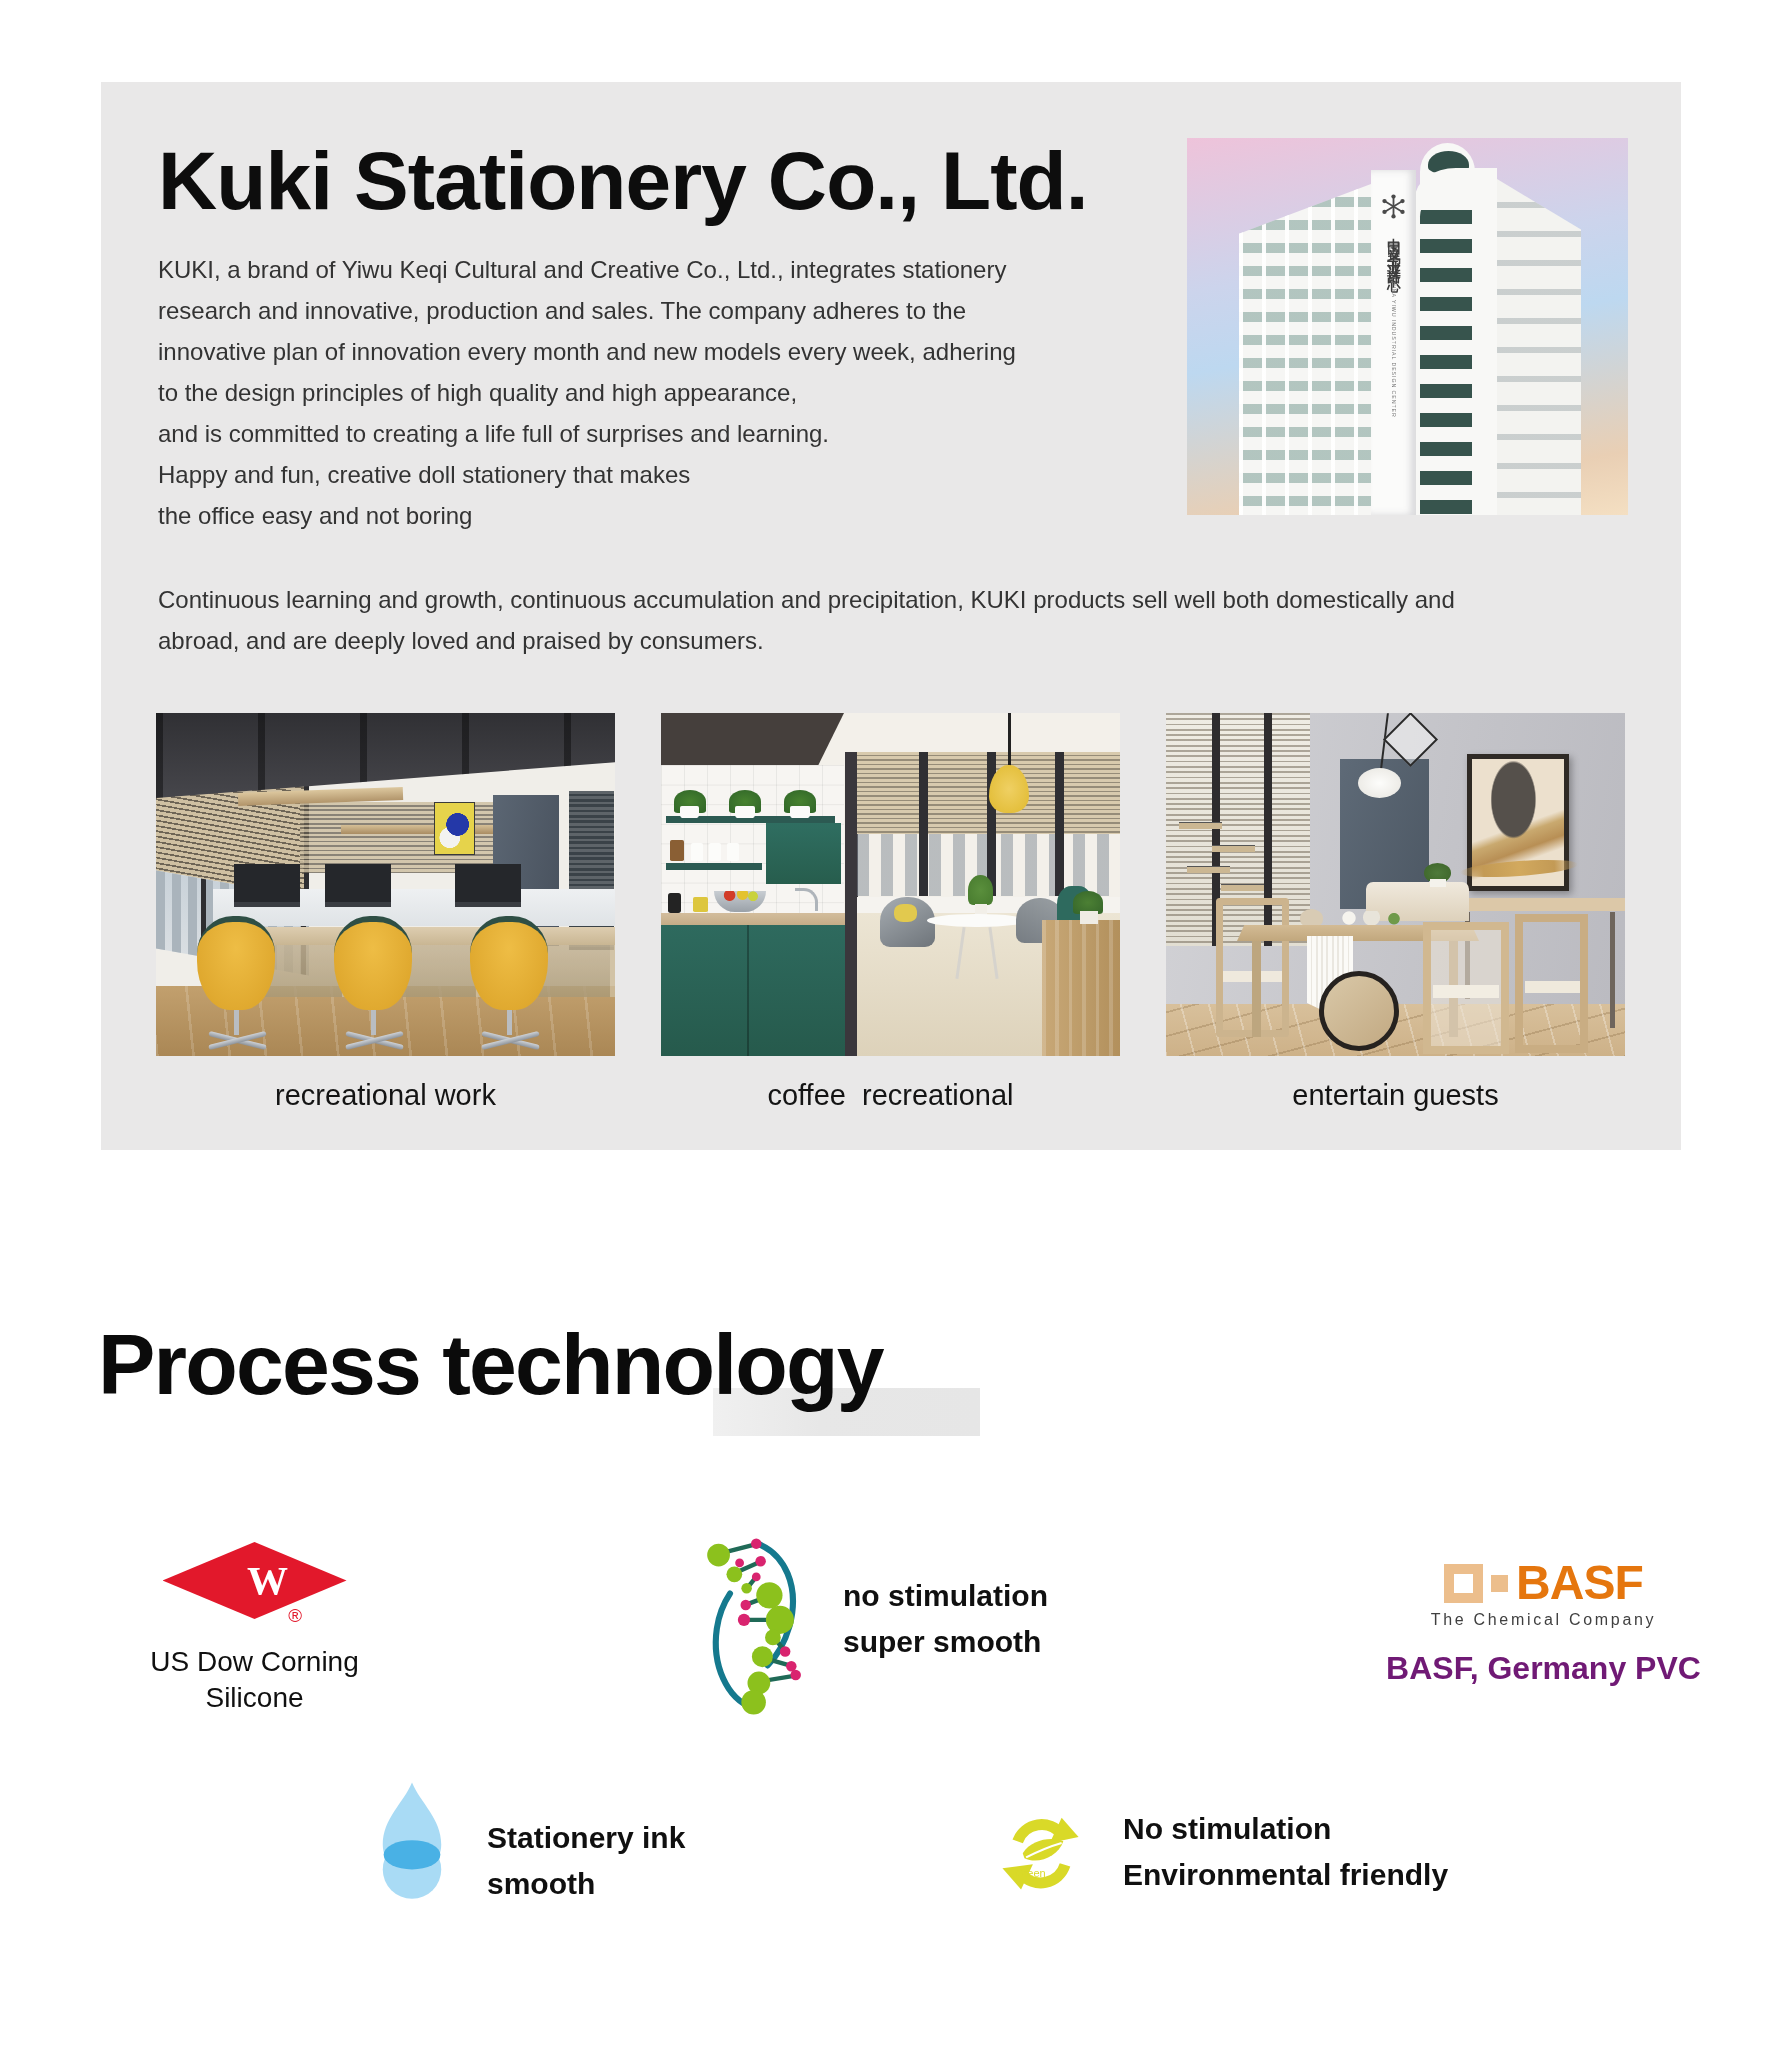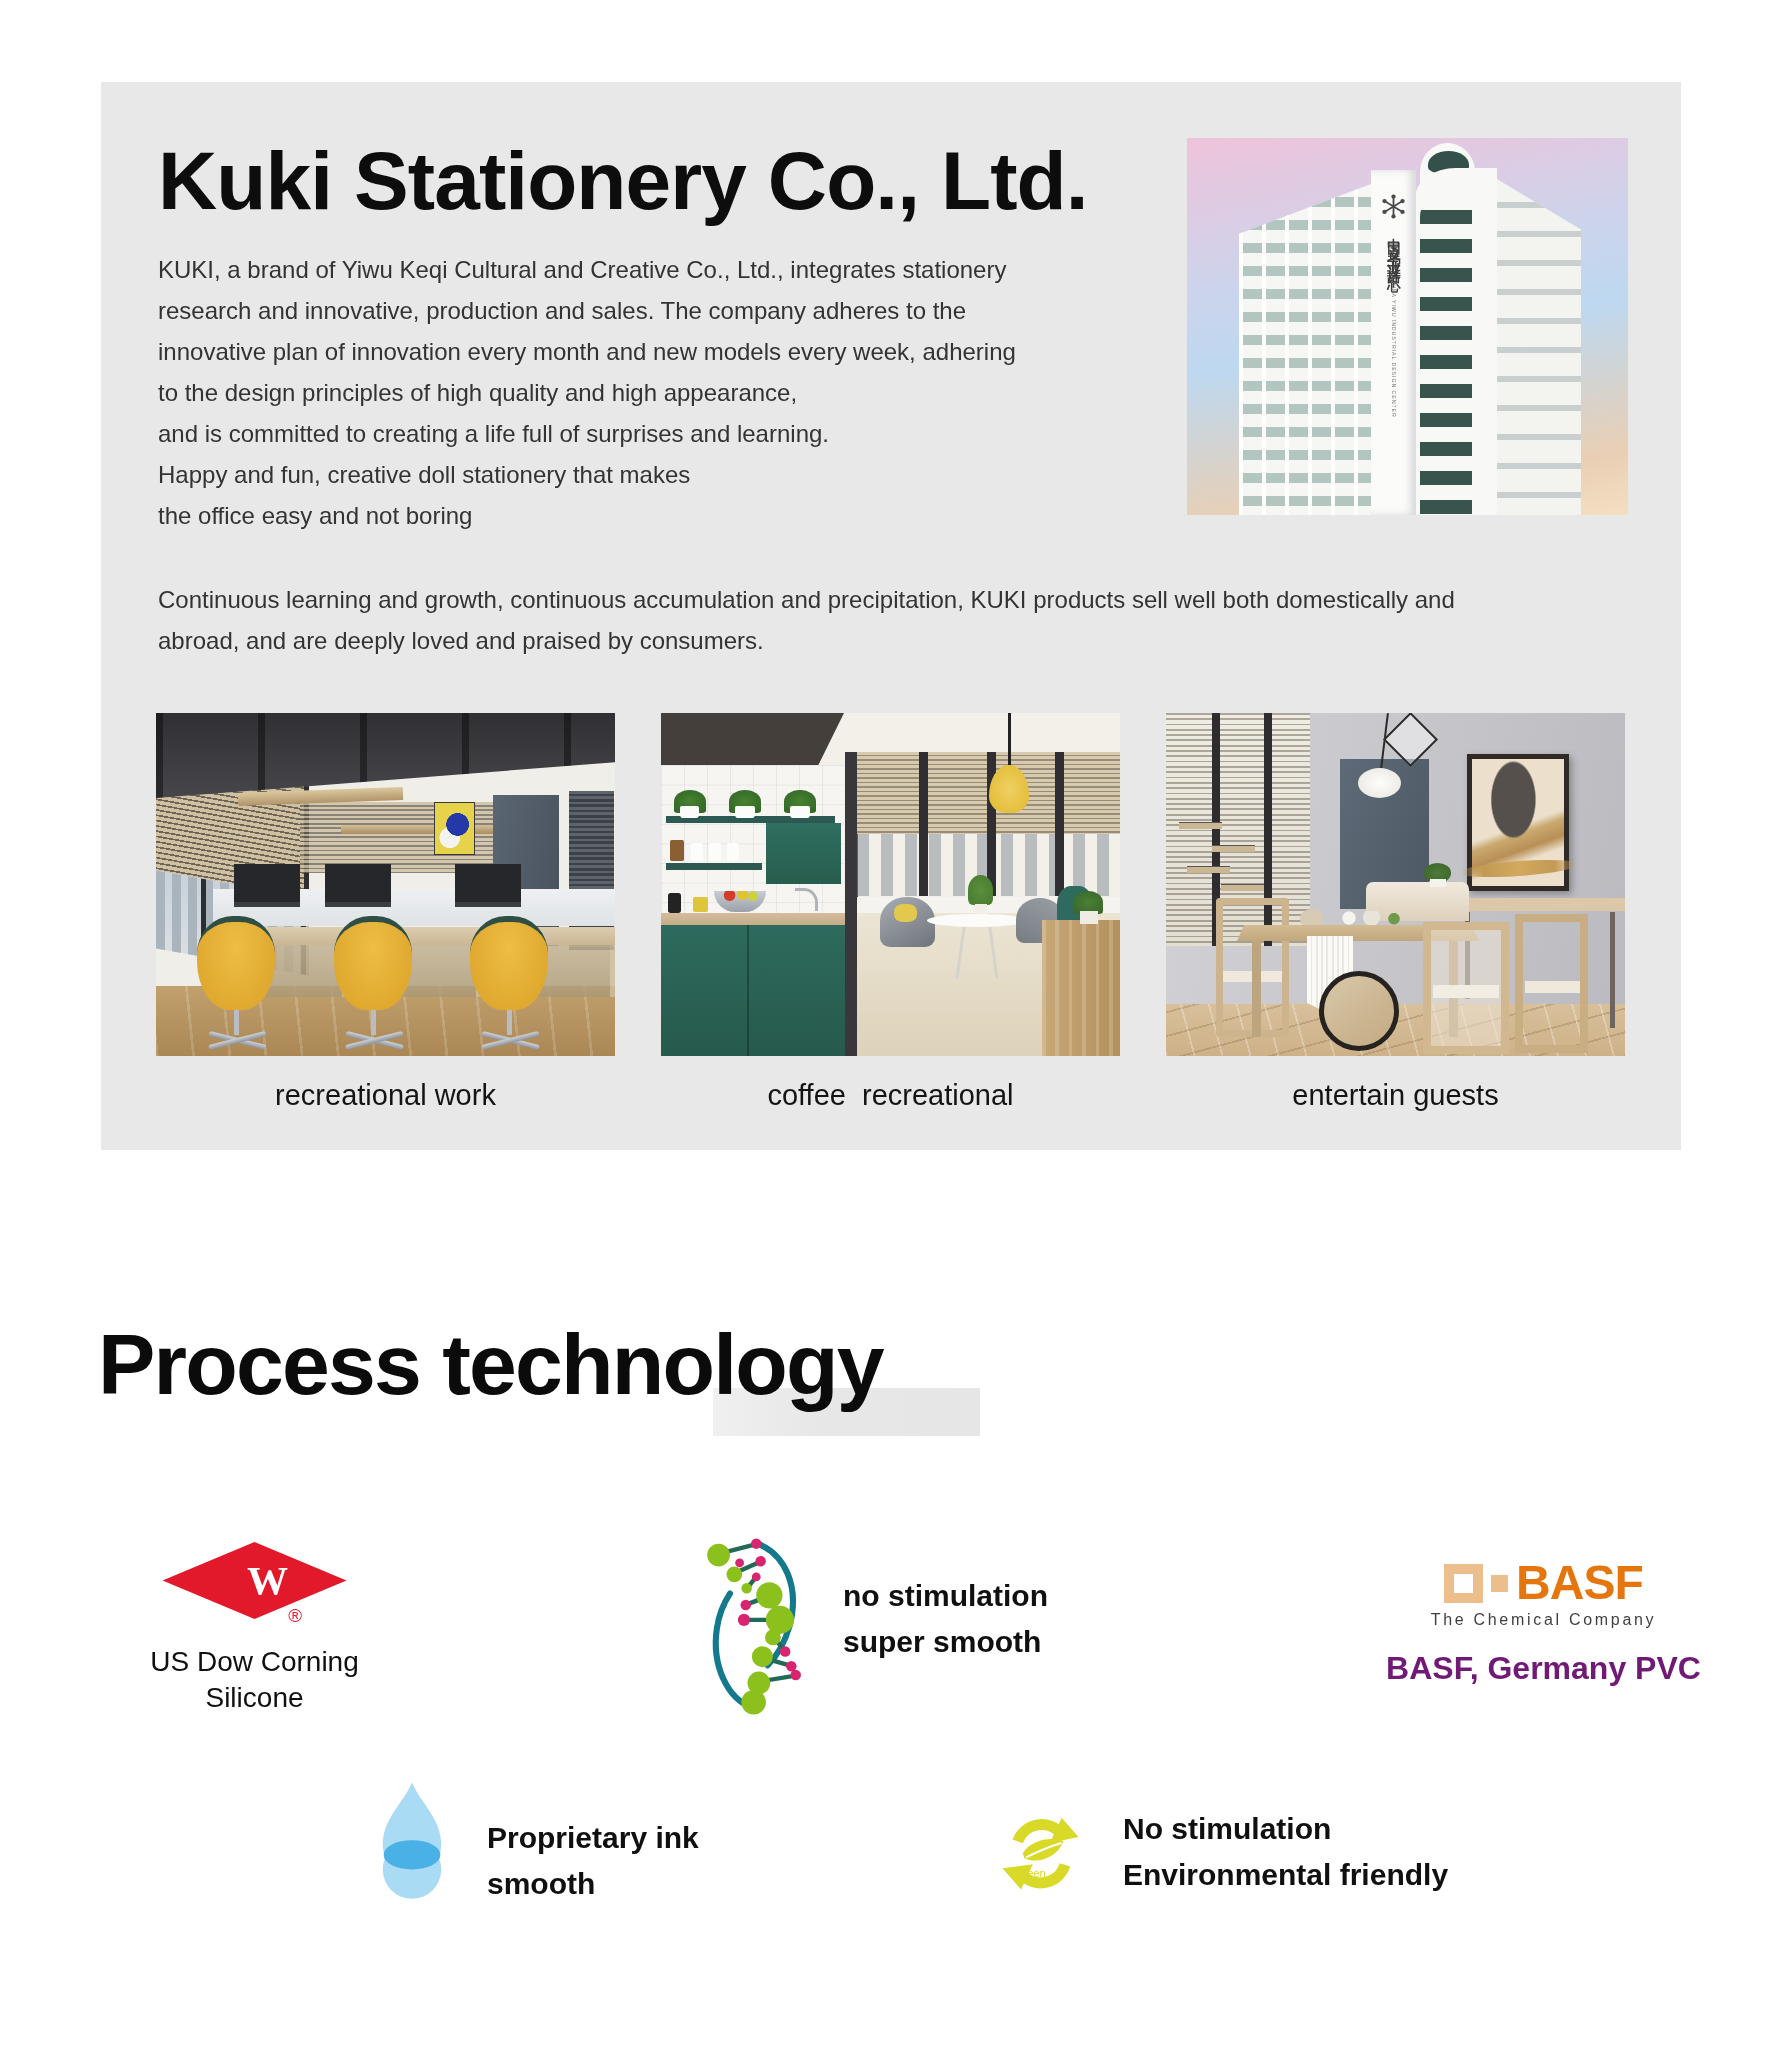--- a/index.html
+++ b/index.html
@@ -453,21 +453,21 @@
     <div class="basf-label">BASF, Germany PVC</div>
   </div>
 
   <div class="feature feat-ink">
     <svg class="ink-svg" viewBox="0 0 100 145">
       <path d="M50 4 C 40 28, 16 46, 16 76 C 16 95, 31 110, 50 110 C 69 110, 84 95, 84 76 C 84 46, 60 28, 50 4 Z" fill="#a9dbf5"></path>
       <circle cx="50" cy="105" r="34" fill="#a9dbf5"></circle>
       <ellipse cx="50" cy="88" rx="33" ry="17" fill="#49b1e5"></ellipse>
     </svg>
     <div class="feat-text">
-      <div>Proprietary ink</div>
+      <div>Stationery ink</div>
       <div>smooth</div>
     </div>
   </div>
 
   <div class="feature feat-eco">
     <svg class="eco-svg" viewBox="0 0 110 110">
       <path d="M28 40 A 30 30 0 0 1 80 32" stroke="#d9d928" stroke-width="13" fill="none"></path>
       <polygon points="80,12 100,35 66,42" fill="#d9d928"></polygon>
       <path d="M84 68 A 30 30 0 0 1 32 78" stroke="#d9d928" stroke-width="13" fill="none"></path>
       <polygon points="32,97 10,72 46,67" fill="#d9d928"></polygon>

